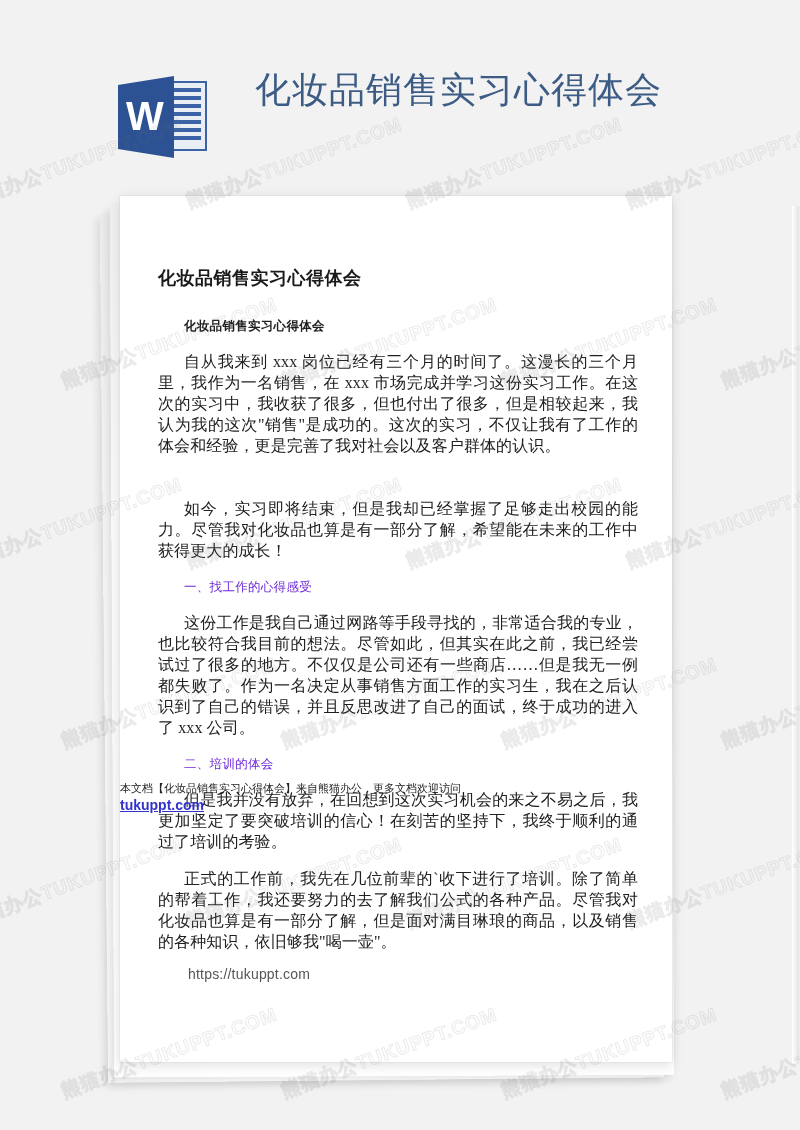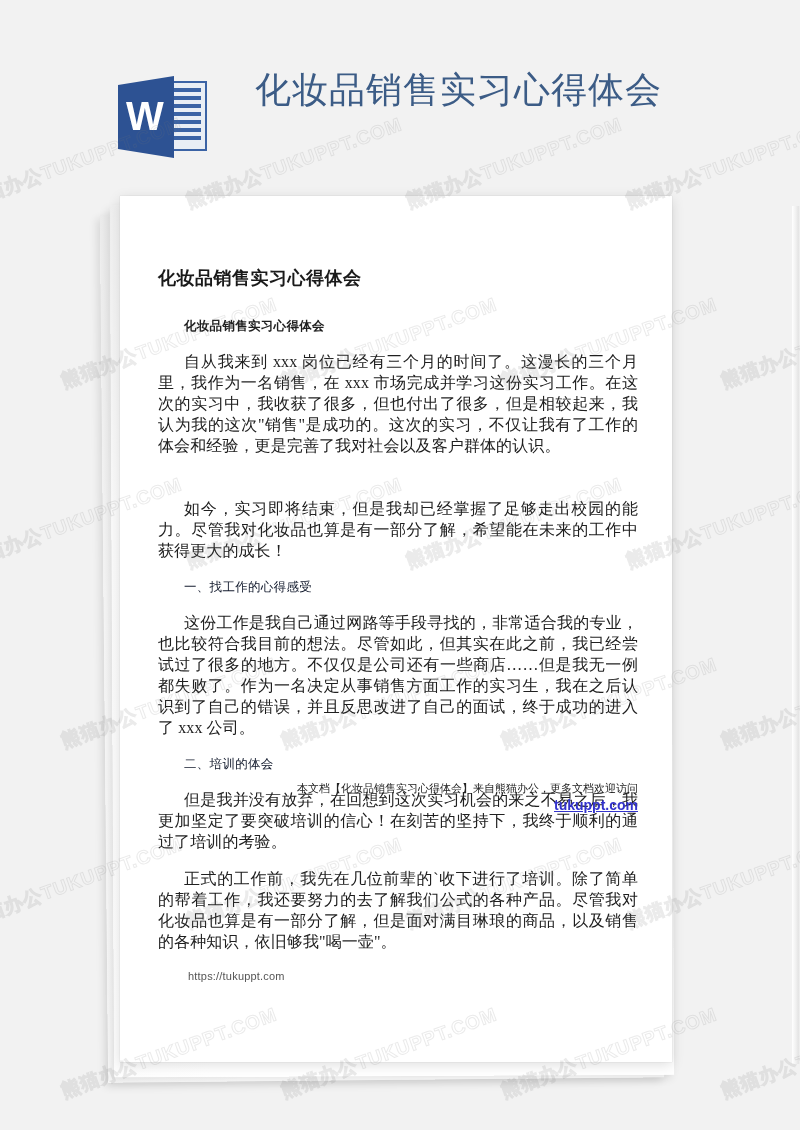--- a/index.html
+++ b/index.html
@@ -126,21 +126,21 @@
     text-align: justify;
     text-indent: 26px;
     margin: 0 0 16px 0;
     color: #202020;
     letter-spacing: 0.1px;
   }
   .section-head {
     font-size: 12.5px;
     line-height: 21px;
     margin: 0 0 14px 26px;
-    color: #0f172a;
+    color: #6d28d9;
     letter-spacing: 0.3px;
   }
   .spacer-gap { height: 26px; }
 
   
   #footnote {
     position: absolute;
     left: 0; bottom: 0;
     width: 552px;
     padding: 0 34px 0 0;
@@ -157,21 +157,21 @@
     color: #3333cc;
     text-decoration: underline;
     font-family: "Liberation Sans", sans-serif;
     font-weight: bold;
   }
   #bottom-url {
     position: absolute;
     left: 68px;
     bottom: 80px;
     font-family: "Liberation Sans", sans-serif;
-    font-size: 11px;
+    font-size: 14px;
     color: #555555;
     letter-spacing: 0.2px;
   }
 </style>
 </head>
 <body>
 
 <div id="header">
 
   <div id="word-icon">
@@ -220,21 +220,21 @@
 
       <p class="para">这份工作是我自己通过网路等手段寻找的，非常适合我的专业，也比较符合我目前的想法。尽管如此，但其实在此之前，我已经尝试过了很多的地方。不仅仅是公司还有一些商店……但是我无一例都失败了。作为一名决定从事销售方面工作的实习生，我在之后认识到了自己的错误，并且反思改进了自己的面试，终于成功的进入了 xxx 公司。</p>
 
       <div class="section-head">二、培训的体会</div>
 
       <p class="para">但是我并没有放弃，在回想到这次实习机会的来之不易之后，我更加坚定了要突破培训的信心！在刻苦的坚持下，我终于顺利的通过了培训的考验。</p>
 
       <p class="para">正式的工作前，我先在几位前辈的`收下进行了培训。除了简单的帮着工作，我还要努力的去了解我们公式的各种产品。尽管我对化妆品也算是有一部分了解，但是面对满目琳琅的商品，以及销售的各种知识，依旧够我"喝一壶"。</p>
     </div>
 
-    <div id="footnote" style="top:584px; bottom:auto; padding-left:0;text-align:right;">
+    <div id="footnote" style="top:584px; bottom:auto; padding-left:0;">
       <div id="footnote-text">本文档【化妆品销售实习心得体会】来自熊猫办公，更多文档欢迎访问</div>
       <a id="footnote-link" href="#">tukuppt.com</a>
     </div>
 
     <div id="bottom-url">https://tukuppt.com</div>
   </div>
 </div>
 
 <div id="watermark-layer">
     <div class="wm" style="left: -40px; top: 150px;">熊猫办公TUKUPPT.COM</div>

